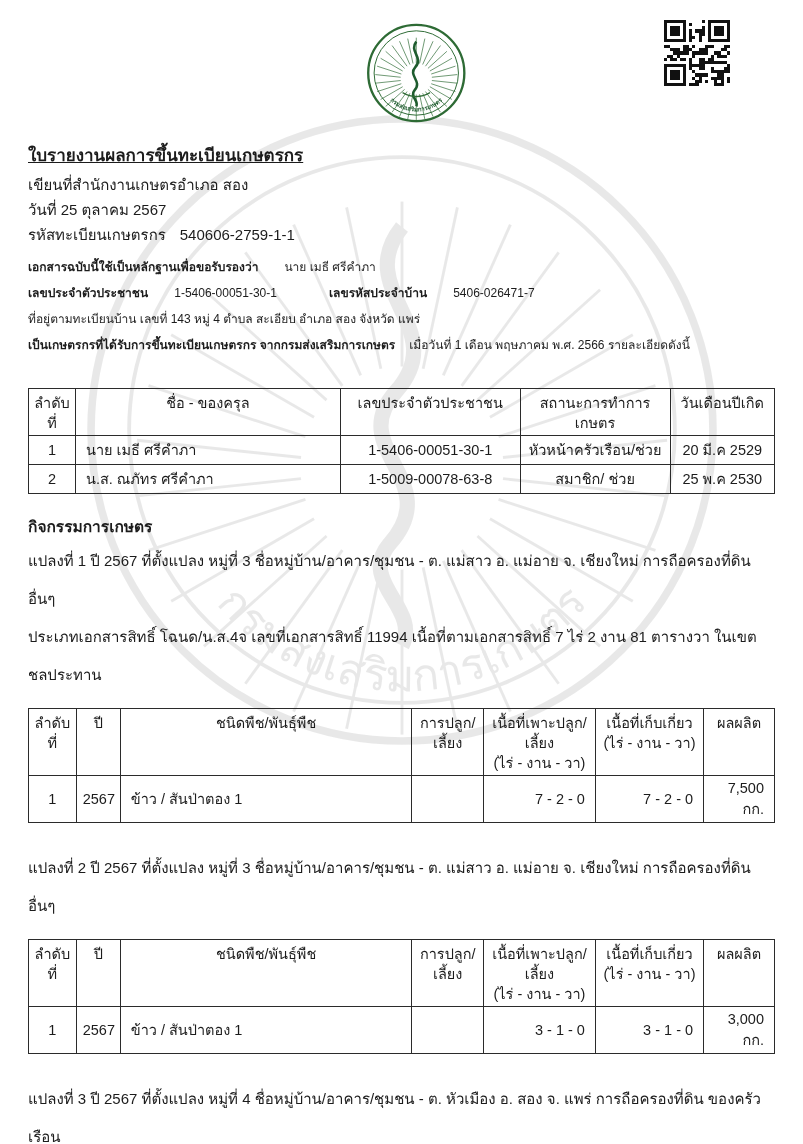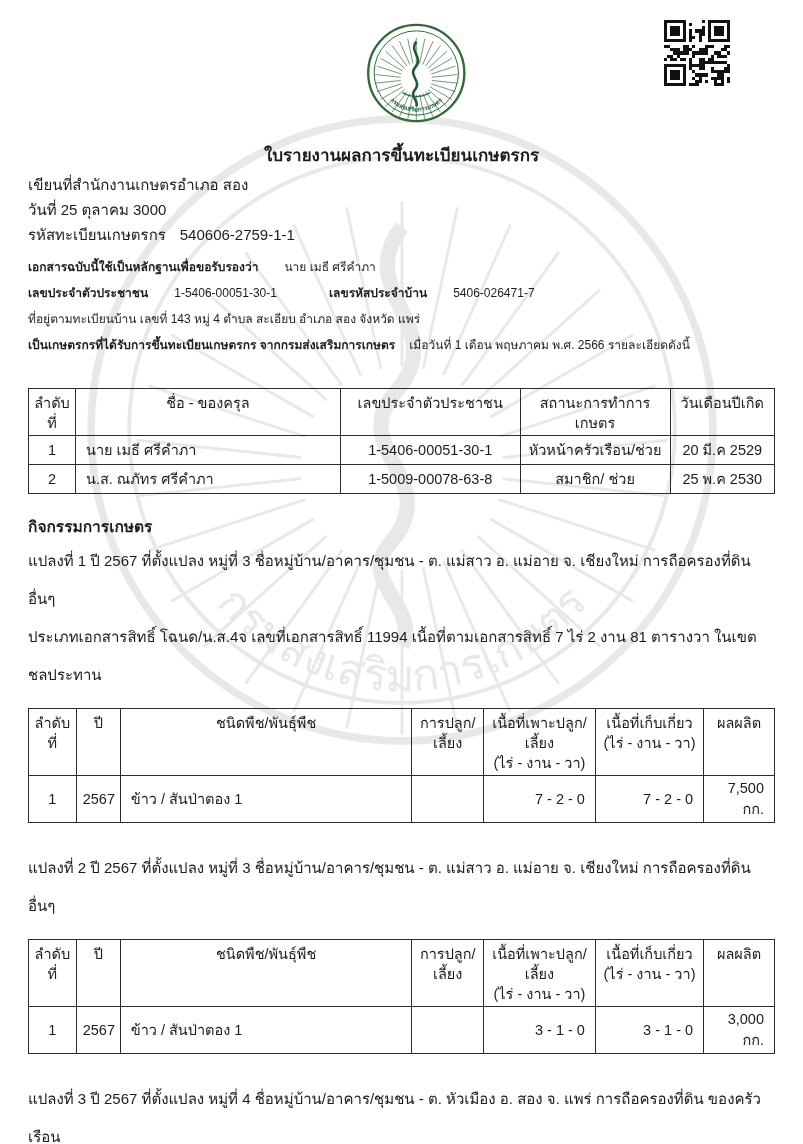--- a/index.html
+++ b/index.html
@@ -13,21 +13,21 @@
     overflow:hidden;
   }
   .watermark{
     position:absolute;left:50%;top:100px;transform:translateX(-50%);
     z-index:0;opacity:0.13;pointer-events:none;
   }
   .content{position:relative;z-index:1;padding:0 28px;}
   .header-zone{position:relative;height:145px;}
   .logo{position:absolute;left:50%;top:22px;transform:translateX(-36%);width:102px;height:102px;}
   .qr{position:absolute;right:45px;top:20px;width:66px;height:66px;}
-  .doc-title{text-align:center;font-size:17px;font-weight:bold;line-height:22px;}
+  .doc-title{font-size:17px;font-weight:bold;line-height:22px;text-decoration:underline;}
   .right-block{padding-right:12px;font-size:15px;line-height:25px;margin-top:5px;}
   .intro{font-size:12px;line-height:26px;margin-top:7px;}
   .intro .b{font-weight:bold;}
   .gap-lg{display:inline-block;width:26px;}
   .gap-md{display:inline-block;width:14px;}
   table{border-collapse:collapse;width:100%;table-layout:fixed;font-size:14.5px;padding-left:7px;}
   table,th,td{border:1.6px solid #2b2b2b;}
   th{font-weight:normal;vertical-align:top;padding:4px 4px 2px;line-height:20px;}
   td{padding:2px 6px;height:24px;line-height:21px;}
   .members-table{margin-top:30px;}
@@ -280,21 +280,21 @@
             <rect x="6" y="48" width="9" height="9"></rect>
           </g>
         </svg>
       </div>
     </div>
 
     <div class="doc-title">ใบรายงานผลการขึ้นทะเบียนเกษตรกร</div>
 
     <div class="right-block">
       <div>เขียนที่สำนักงานเกษตรอำเภอ  สอง</div>
-      <div>วันที่  25 ตุลาคม 3000</div>
+      <div>วันที่  25 ตุลาคม 2567</div>
       <div><span>รหัสทะเบียนเกษตรกร</span><span class="gap-md"></span><span>540606-2759-1-1</span></div>
     </div>
 
     <div class="intro">
       <div><span class="b">เอกสารฉบับนี้ใช้เป็นหลักฐานเพื่อขอรับรองว่า</span><span class="gap-lg"></span><span>นาย เมธี ศรีคำภา</span></div>
       <div><span class="b">เลขประจำตัวประชาชน</span><span class="gap-lg"></span><span>1-5406-00051-30-1</span><span class="gap-lg"></span><span class="gap-lg"></span><span class="b">เลขรหัสประจำบ้าน</span><span class="gap-lg"></span><span>5406-026471-7</span></div>
       <div>ที่อยู่ตามทะเบียนบ้าน  เลขที่ 143 หมู่ 4  ตำบล สะเอียบ  อำเภอ สอง จังหวัด แพร่</div>
       <div><span class="b">เป็นเกษตรกรที่ได้รับการขึ้นทะเบียนเกษตรกร จากกรมส่งเสริมการเกษตร</span><span class="gap-md"></span><span>เมื่อวันที่  1 เดือน พฤษภาคม พ.ศ. 2566 รายละเอียดดังนี้</span></div>
     </div>
 

